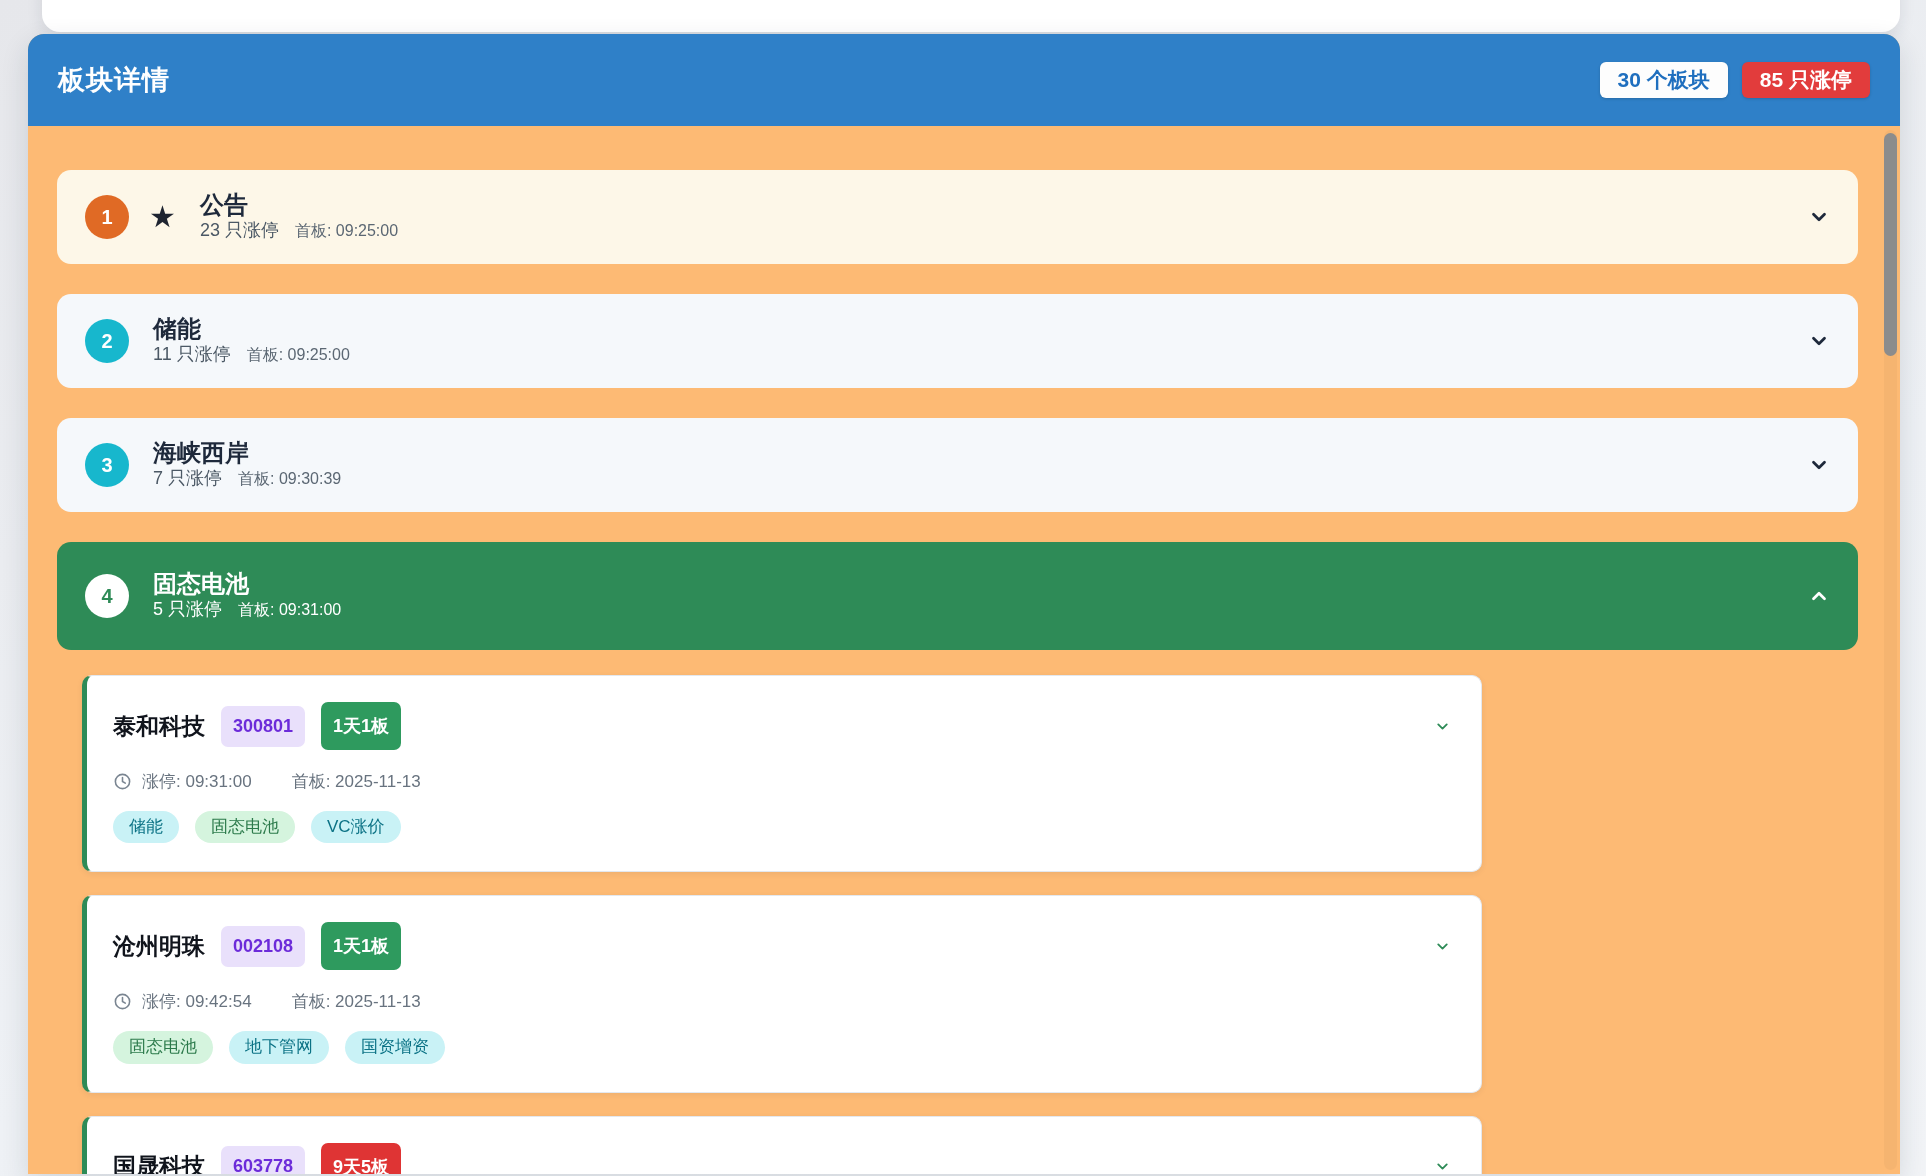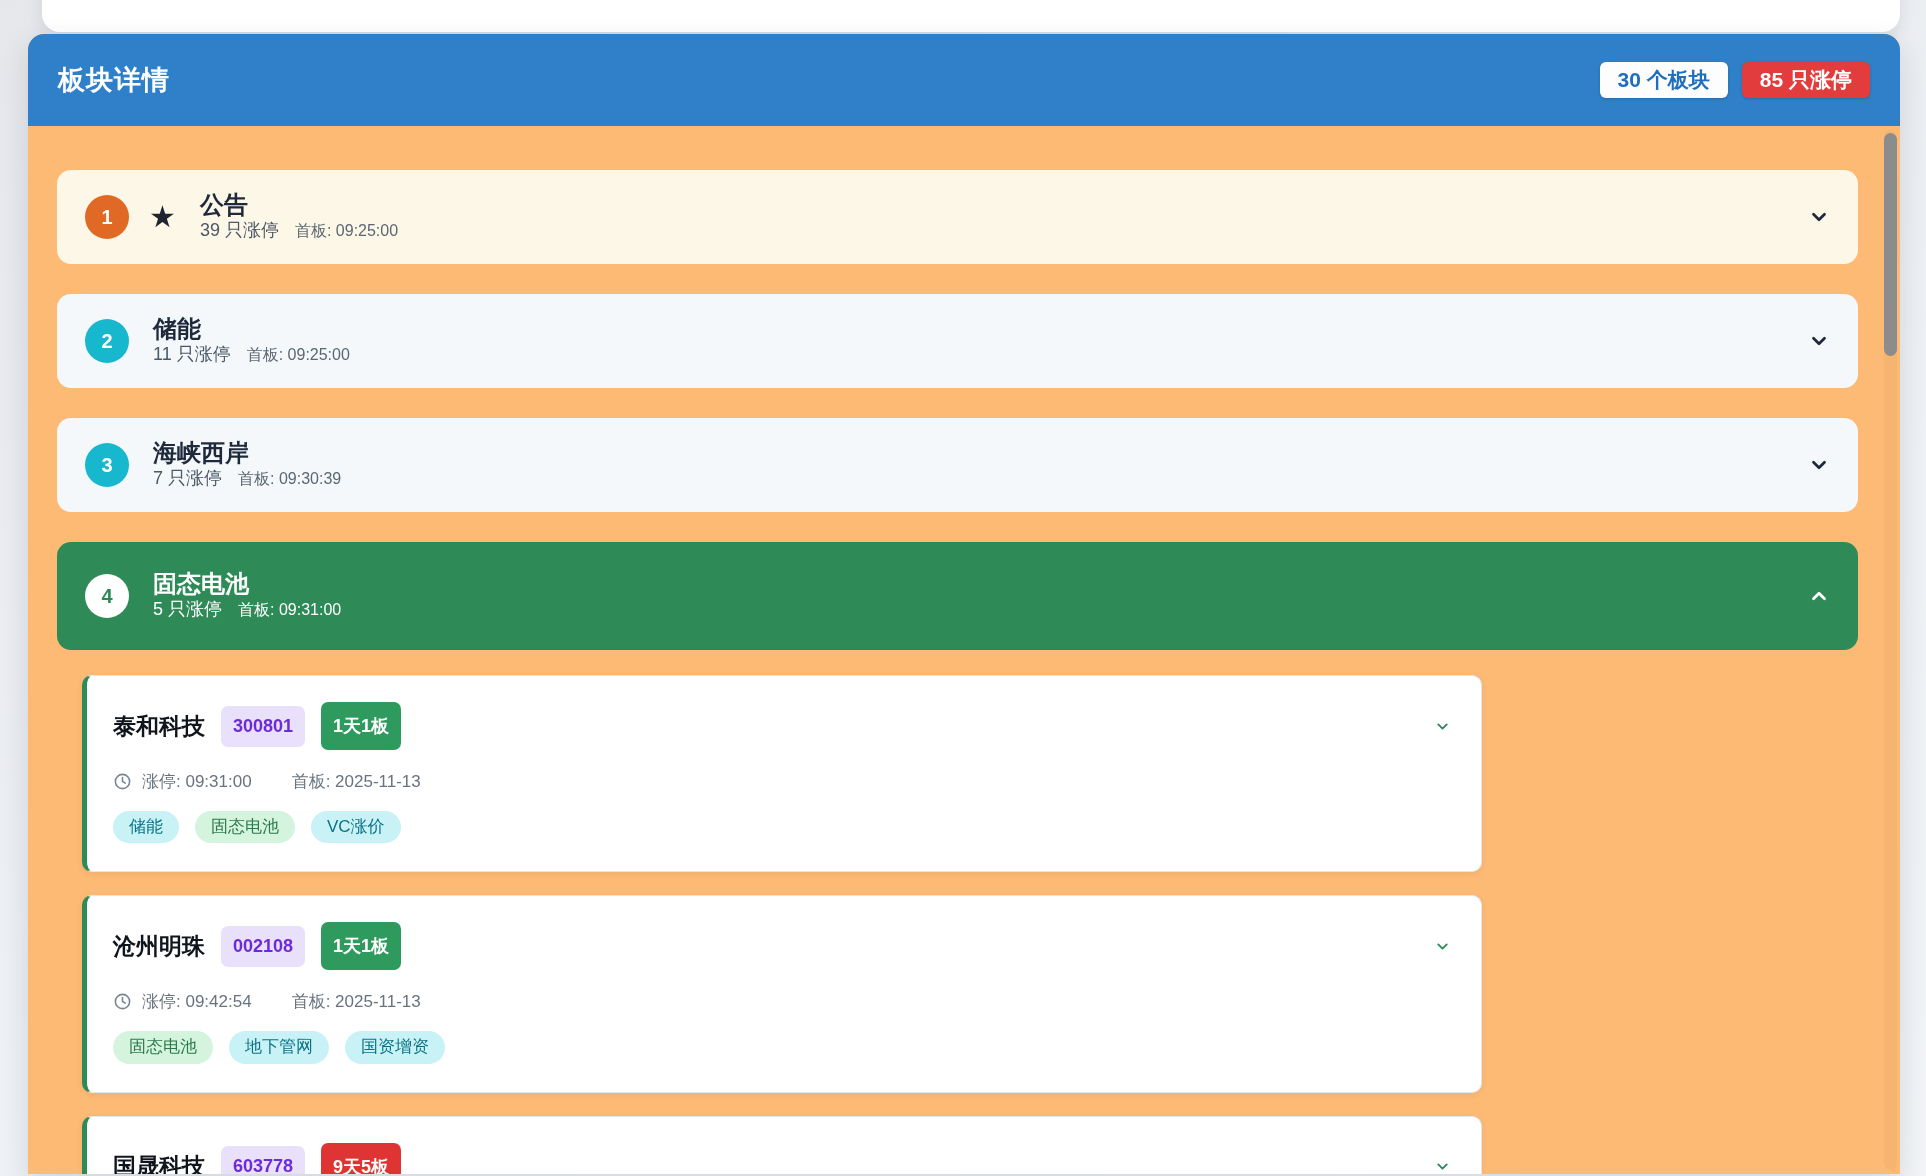--- a/index.html
+++ b/index.html
@@ -132,21 +132,21 @@
   </div>
 
   <div class="panel-body">
 
     <div class="sector-row theme-highlight">
       <div class="rank-circle rank-orange">1</div>
       <div class="star-icon">★</div>
       <div class="sector-text">
         <div class="sector-name">公告</div>
         <div class="sector-sub">
-          <span class="sector-limitup">39 只涨停</span>
+          <span class="sector-limitup">23 只涨停</span>
           <span class="sector-first">首板: 09:25:00</span>
         </div>
       </div>
       <div class="row-chevron">
         <svg width="22" height="22" viewBox="0 0 24 24" fill="none">
             <polyline points="6 9 12 15 18 9" stroke="currentColor" stroke-width="3" stroke-linecap="round" stroke-linejoin="round"></polyline>
           </svg>
       </div>
     </div>
 

